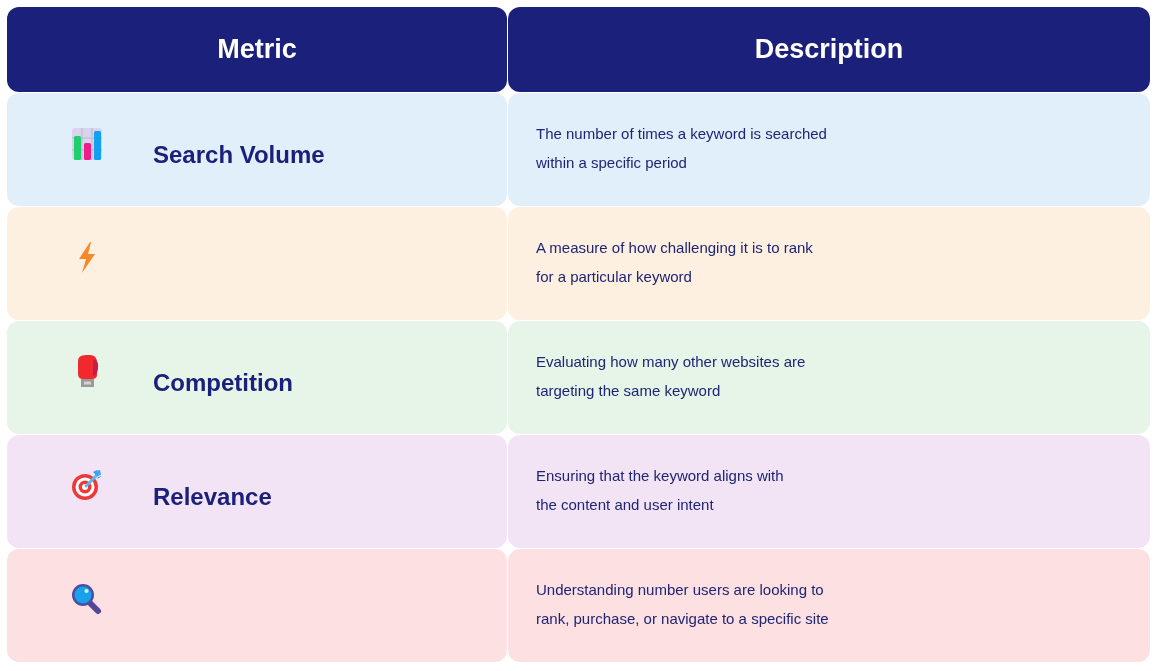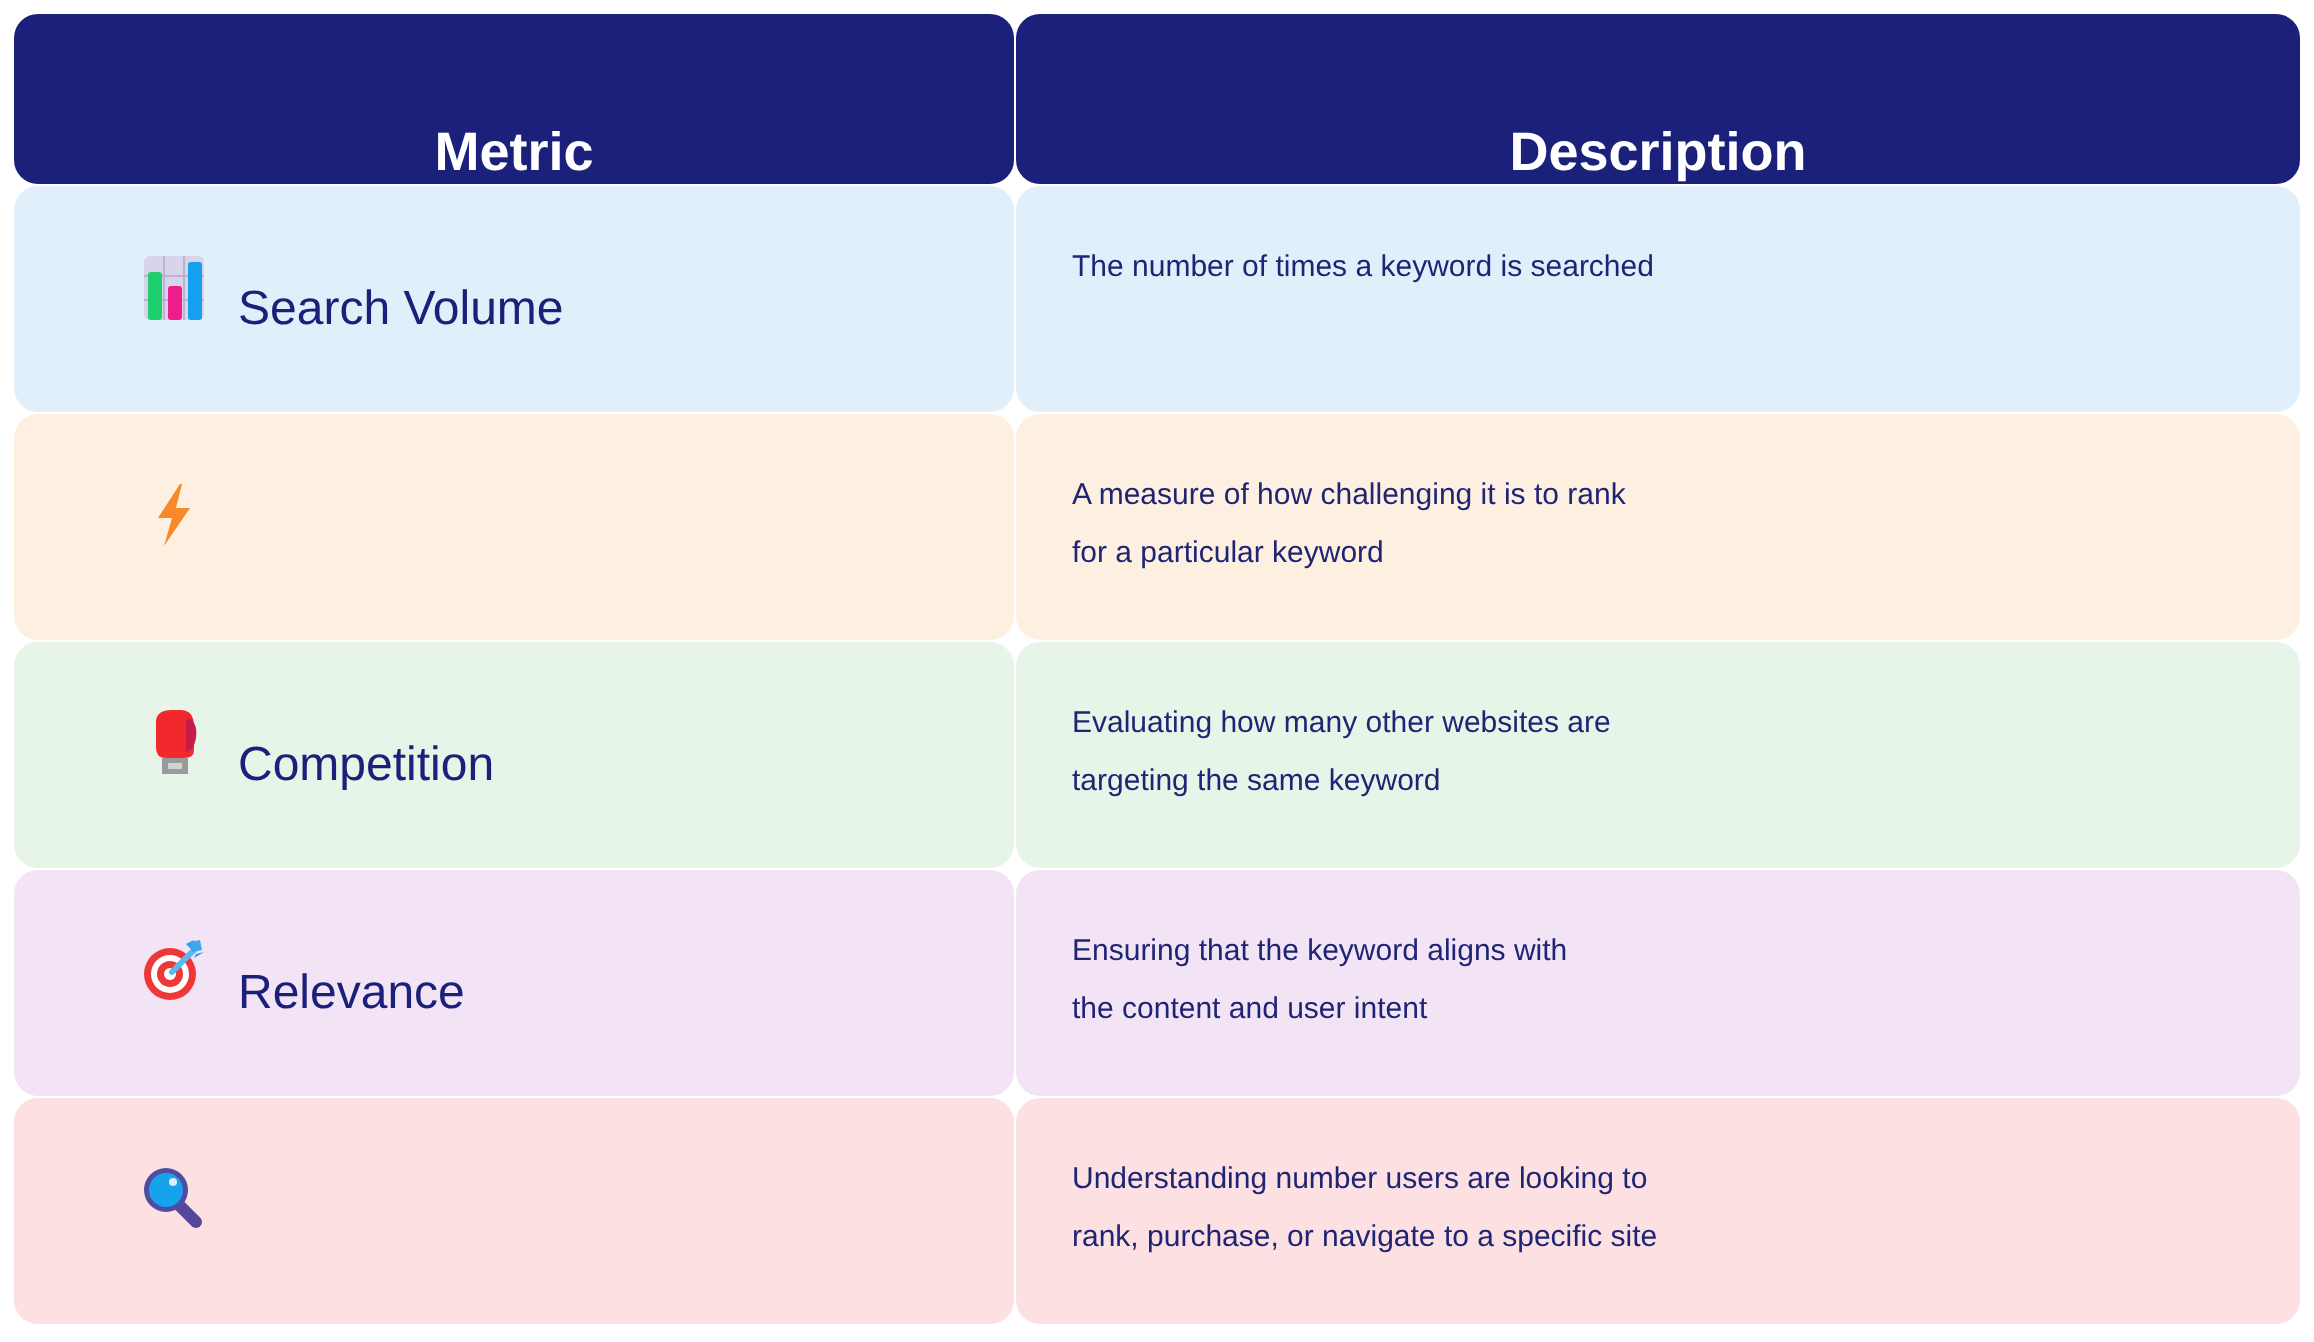--- a/index.html
+++ b/index.html
@@ -3,27 +3,27 @@
   <meta charset="utf-8">
   <style>
     html, body { margin: 0; padding: 0; background: #ffffff; }
     body { width: 1157px; height: 671px; position: relative; overflow: hidden;
            font-family: "Liberation Sans", sans-serif; }
     .table { position: absolute; left: 7px; top: 7px; width: 1143px; }
     .row { display: flex; gap: 1px; margin-bottom: 1px; }
     .cell { border-radius: 12px; box-sizing: border-box; }
     .c1 { width: 500px; }
     .c2 { width: 642px; }
-    .hdr .cell { background: #1b217a; height: 85px; display: flex; align-items: flex-end; justify-content: center;
+    .hdr .cell { background: #1b217a; height: 85px; display: flex; align-items: center; justify-content: center;
                  color: #ffffff; font-weight: bold; font-size: 27px; }
     .body-row .cell { height: 113px; }
     .metric-cell { position: relative; }
     .metric-icon { position: absolute; left: 62px; top: 32px; width: 36px; height: 36px; }
     .metric-icon svg { width: 36px; height: 36px; display: block; }
-    .metric-label { position: absolute; left: 112px; top: 48px; font-size: 24px; font-weight: normal; color: #1b217a; }
+    .metric-label { position: absolute; left: 146px; top: 48px; font-size: 24px; font-weight: bold; color: #1b217a; }
     .desc-cell { padding: 26px 0 0 28px; color: #1f2575; font-size: 15px; line-height: 29px; }
     .desc-line { display: block; white-space: nowrap; }
   </style>
 </head>
 <body>
 
 <div class="table">
   <div class="row hdr">
     <div class="cell c1">
         <span>Metric</span>
@@ -44,20 +44,21 @@
           <line x1="3" y1="25" x2="33" y2="25" stroke="#b9b4d3" stroke-width="1"></line>
           <rect x="5" y="11" width="7" height="24" rx="1.5" fill="#1fcf6e"></rect>
           <rect x="15" y="18" width="7" height="17" rx="1.5" fill="#ef1d8c"></rect>
           <rect x="25" y="6" width="7" height="29" rx="1.5" fill="#12a0ef"></rect>
         </svg>
       </span>
       <span class="metric-label">Search Volume</span>
     </div>
     <div class="cell c2 desc-cell" style="background:#e1effb">
       <span class="desc-line">The number of times a keyword is searched</span>
+      <span class="desc-line">within a specific period</span>
     </div>
   </div>
 
   <div class="row body-row">
     <div class="cell c1 metric-cell" style="background:#fef0e0">
       <span class="metric-icon">
         <svg viewBox="0 0 36 36">
           <polygon points="21,3 10,20 17,20 13,34 26,15 19,15 22,3" fill="#f7892b"></polygon>
         </svg>
       </span>

